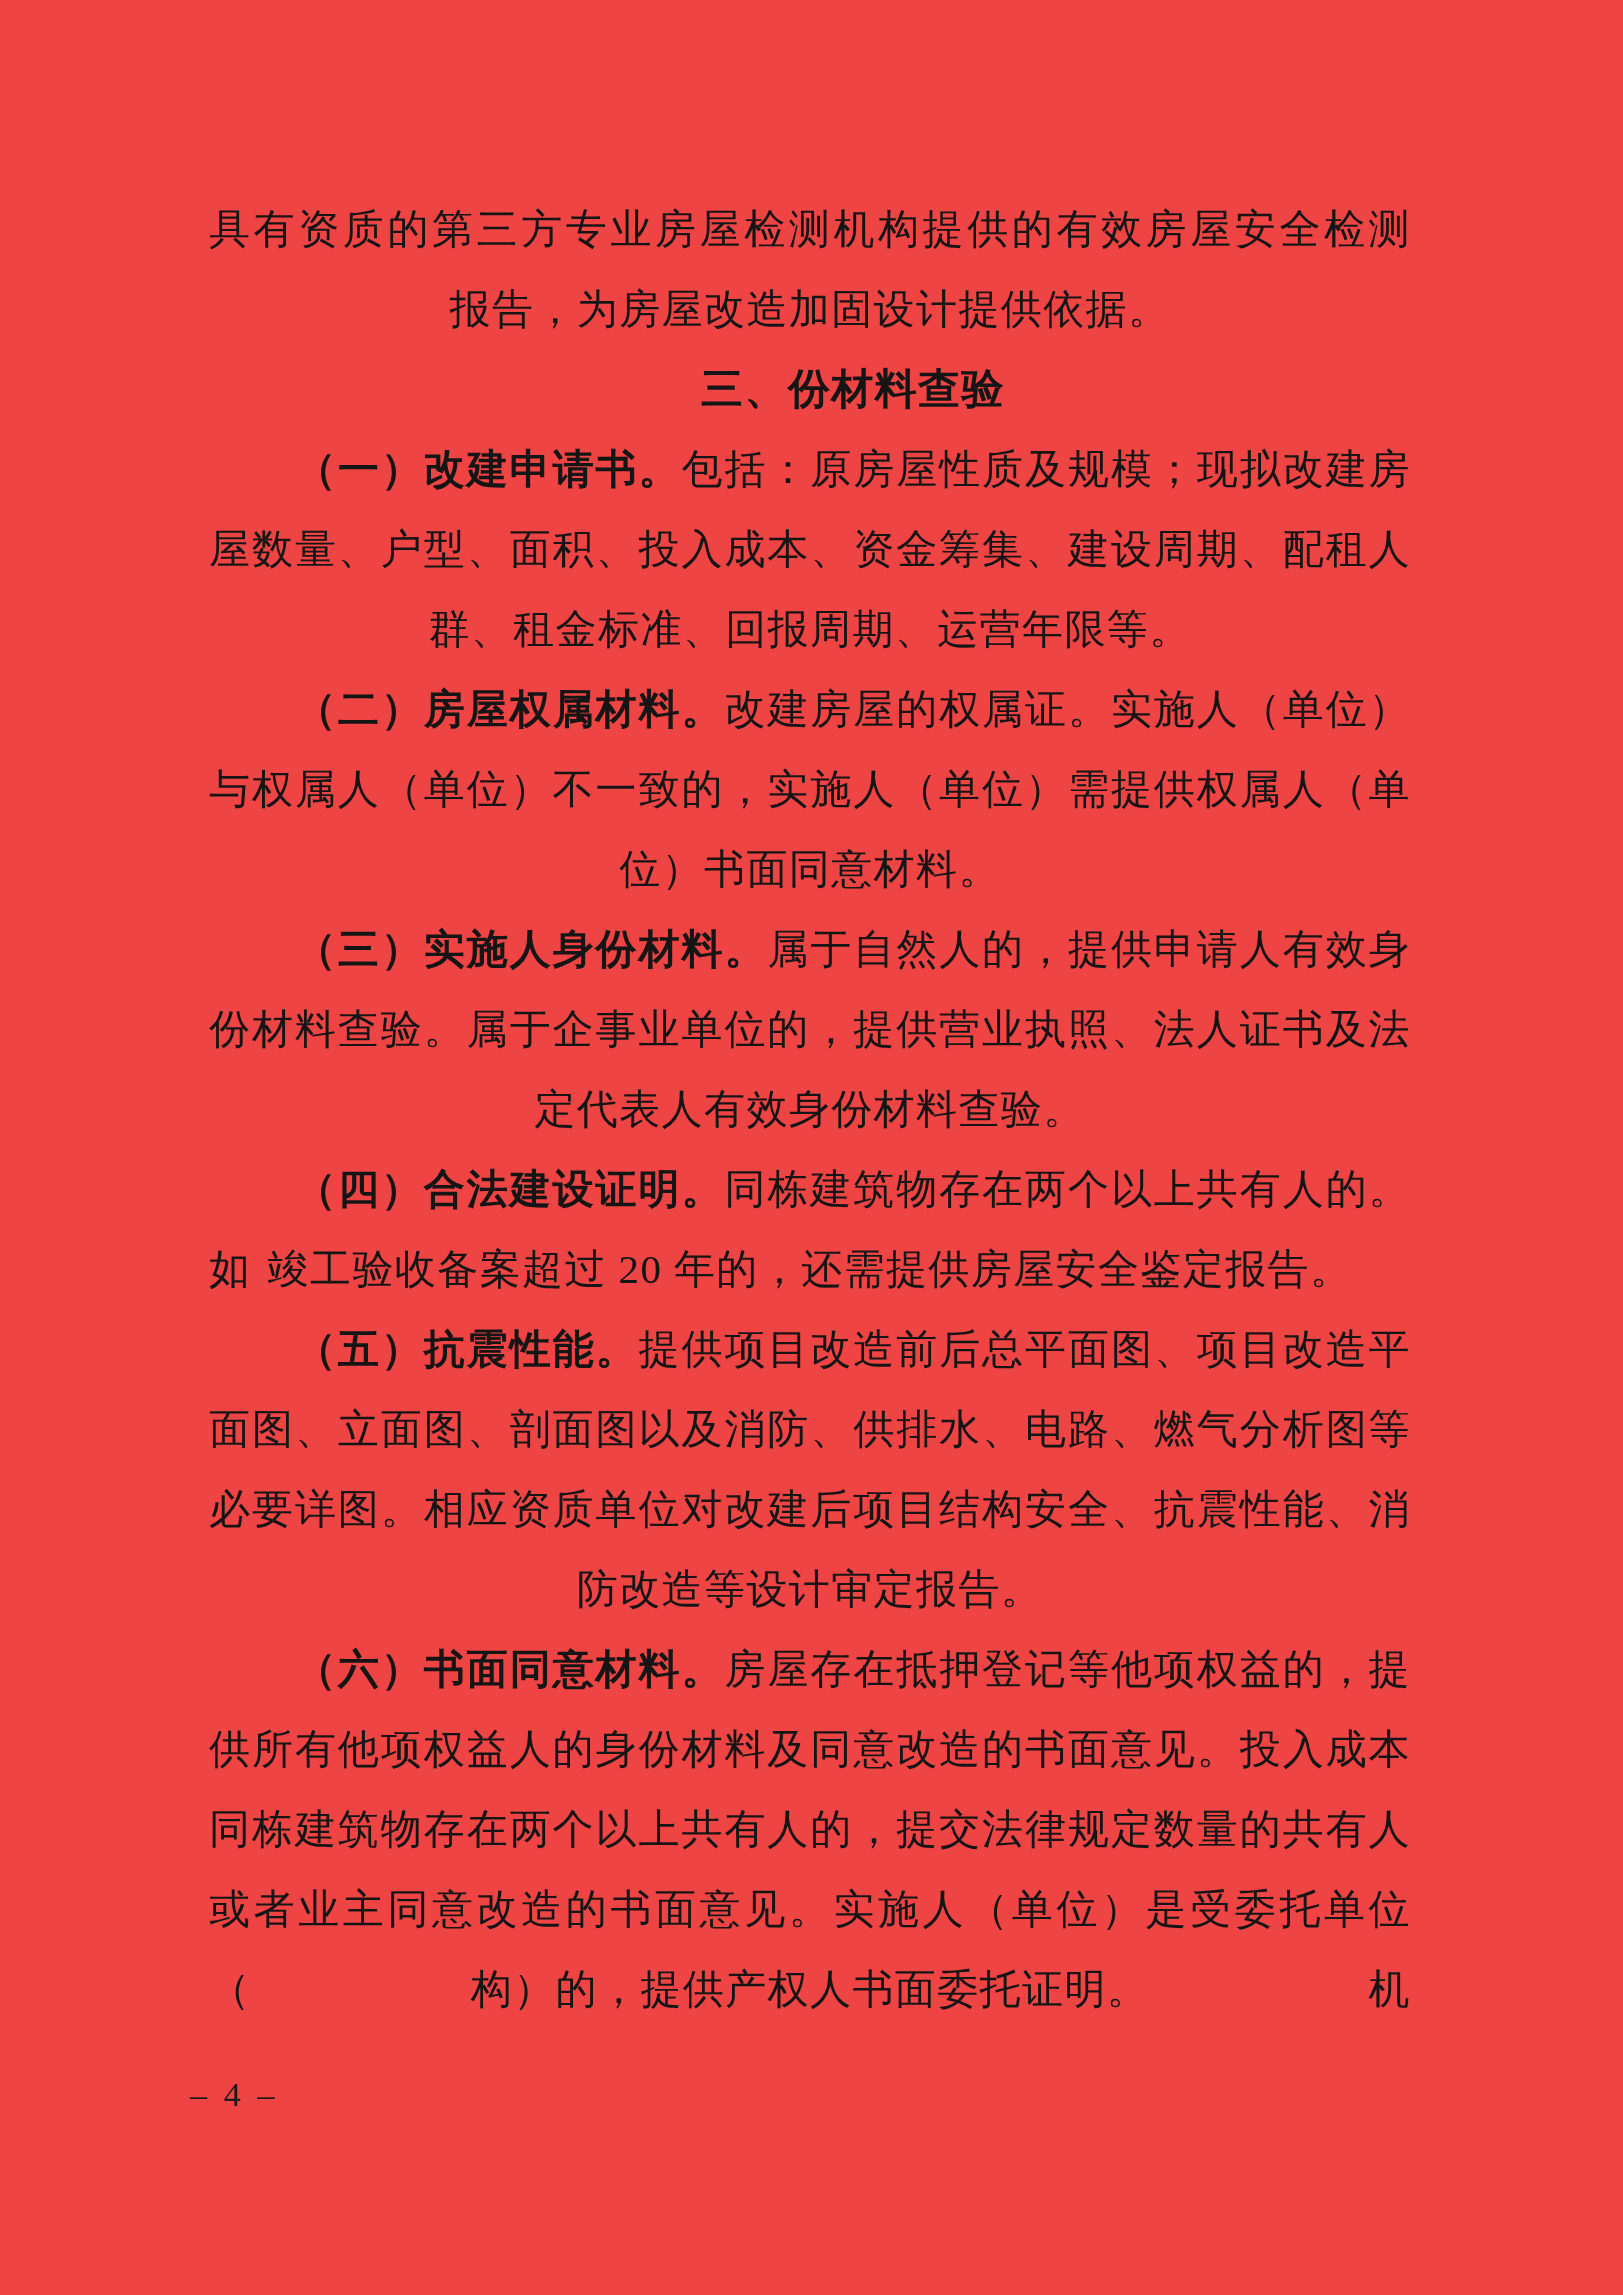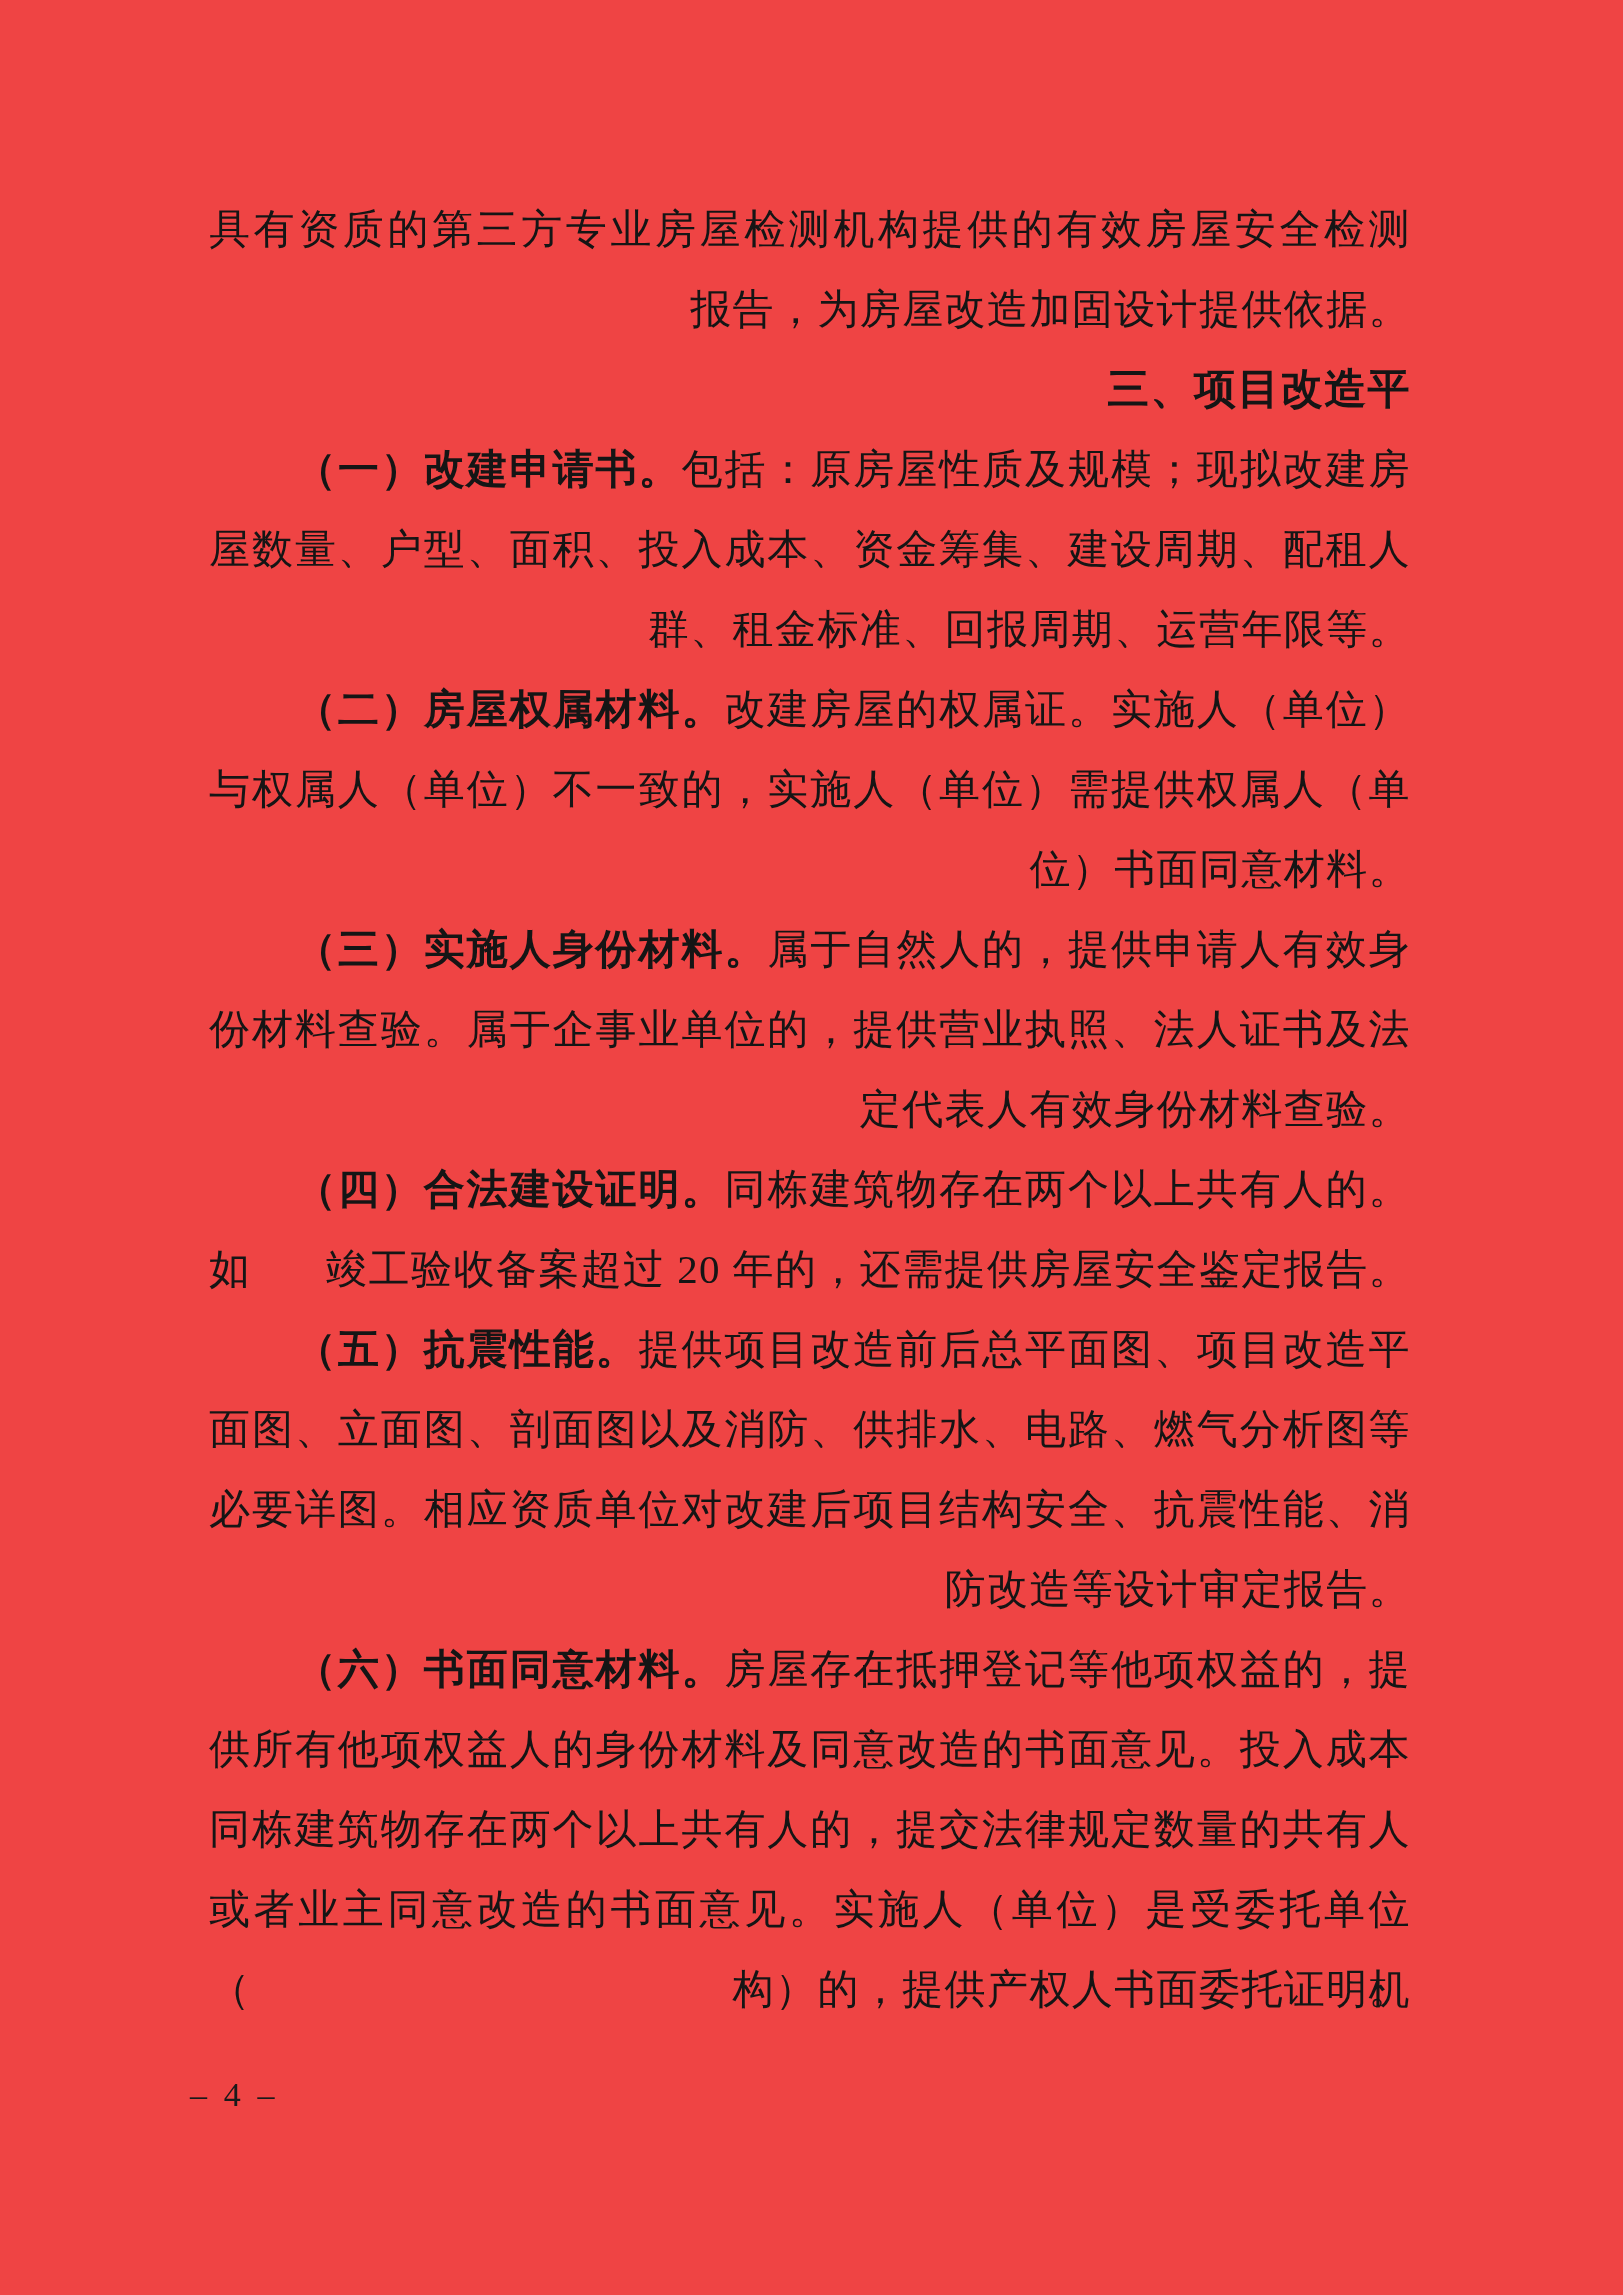--- a/index.html
+++ b/index.html
@@ -20,21 +20,21 @@
     position: absolute;
     left: 209px;
     top: 189px;
     width: 1202px;
   }
   .line {
     height: 80px;
     line-height: 80px;
     font-size: 41px;
     letter-spacing: 1.4px;
-    text-align: right;
+    text-align: center;
     white-space: nowrap;
   }
   .line.justify {
     white-space: normal;
     text-align: justify;
     text-align-last: justify;
   }
   .line.indent {
     text-indent: 86px;
   }
@@ -57,21 +57,21 @@
     font-family: "Liberation Serif", "DejaVu Serif", serif;
   }
 </style>
 </head>
 <body>
 
 <div class="page">
   <div class="text-block">
       <div class="line justify"><span>具有资质的第三方专业房屋检测机构提供的有效房屋安全检测</span></div>
       <div class="line"><span>报告，为房屋改造加固设计提供依据。</span></div>
-      <div class="line indent heading"><span class="lead">三、项目改造平</span></div>
+      <div class="line indent heading"><span class="lead">三、份材料查验</span></div>
       <div class="line indent justify"><span class="lead">（一）改建申请书。</span><span>包括：原房屋性质及规模；现拟改建房</span></div>
       <div class="line justify"><span>屋数量、户型、面积、投入成本、资金筹集、建设周期、配租人</span></div>
       <div class="line"><span>群、租金标准、回报周期、运营年限等。</span></div>
       <div class="line indent justify"><span class="lead">（二）房屋权属材料。</span><span>改建房屋的权属证。实施人（单位）</span></div>
       <div class="line justify"><span>与权属人（单位）不一致的，实施人（单位）需提供权属人（单</span></div>
       <div class="line"><span>位）书面同意材料。</span></div>
       <div class="line indent justify"><span class="lead">（三）实施人身份材料。</span><span>属于自然人的，提供申请人有效身</span></div>
       <div class="line justify"><span>份材料查验。属于企事业单位的，提供营业执照、法人证书及法</span></div>
       <div class="line"><span>定代表人有效身份材料查验。</span></div>
       <div class="line indent justify"><span class="lead">（四）合法建设证明。</span><span>同栋建筑物存在两个以上共有人的。如</span></div>

